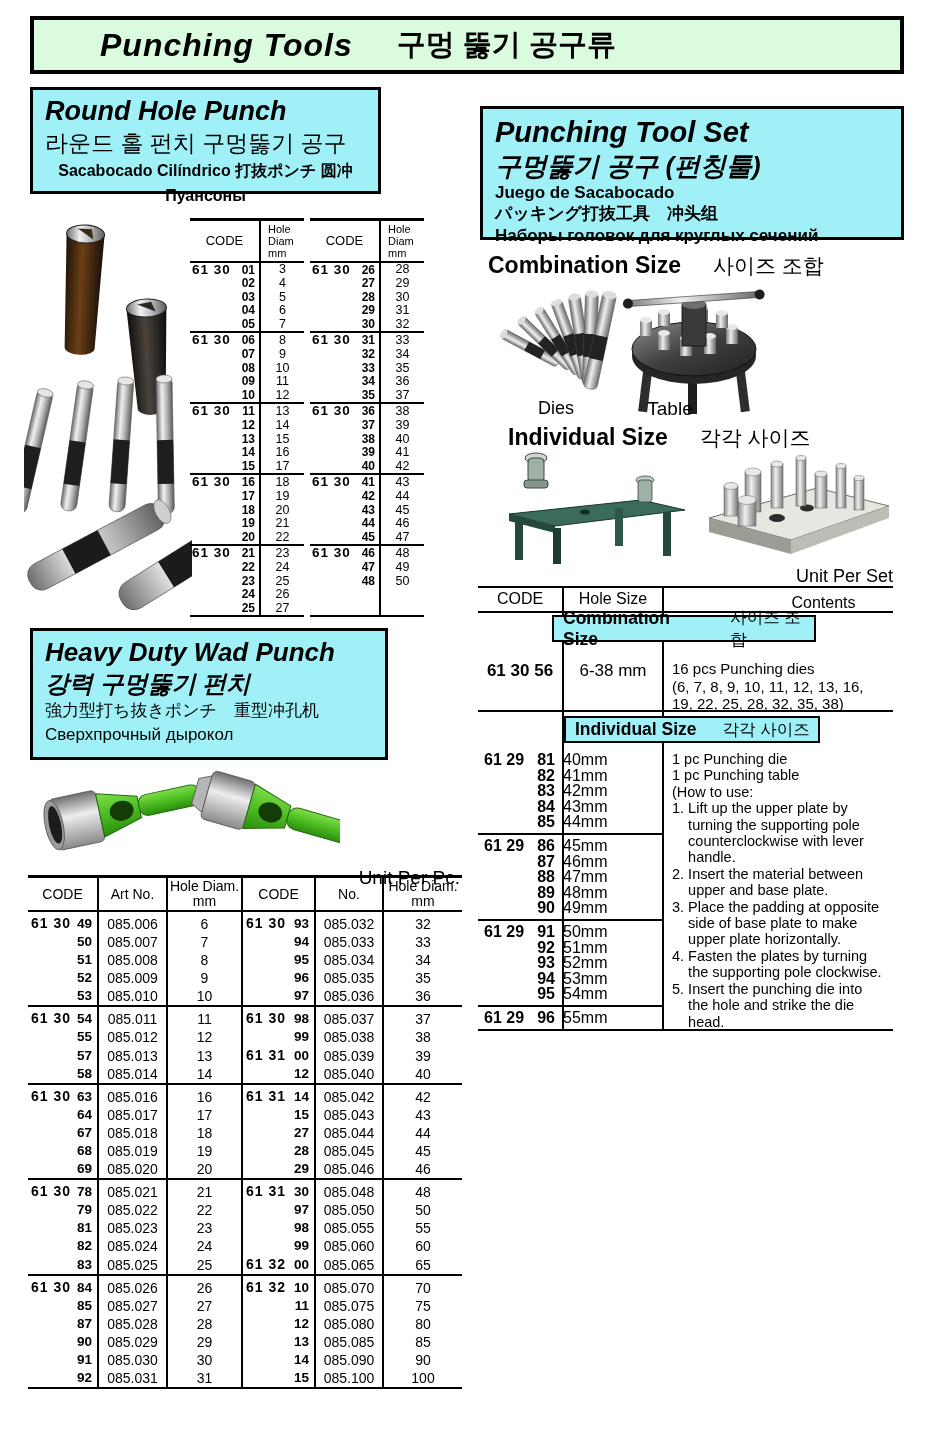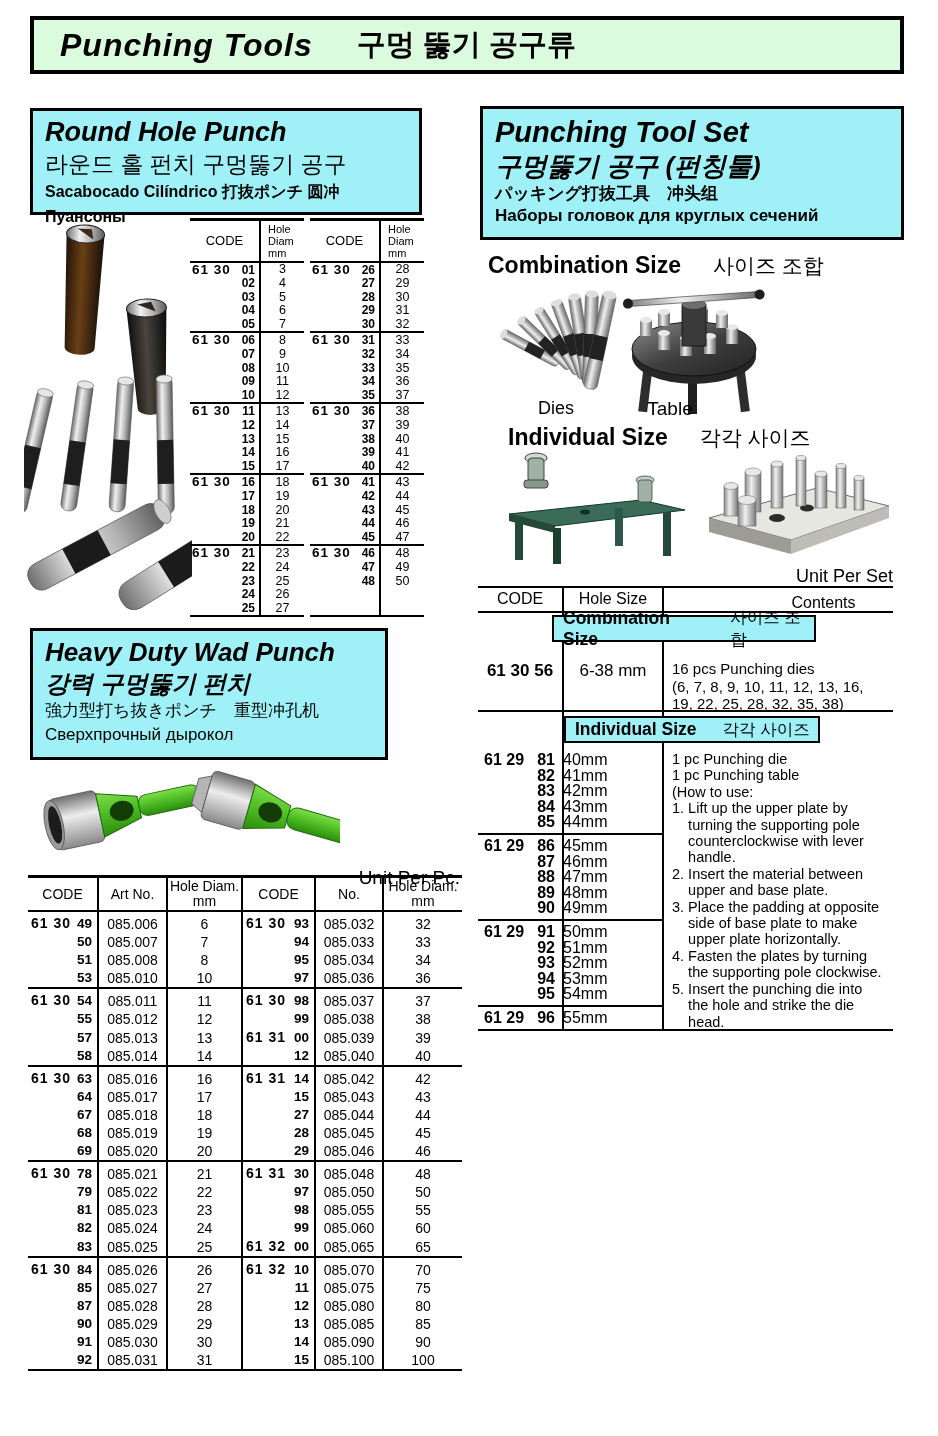--- a/index.html
+++ b/index.html
@@ -2,28 +2,28 @@
 <html style="--header_bg: #dafbdd; --cyan: #9ff1f7; --punch_green: #55c42e;"><head>
 <meta charset="utf-8">
 <style>
   html,body{margin:0;padding:0;background:#fff;}
   #page{position:relative;width:938px;height:1436px;background:#fff;color:#000;
         font-family:"Liberation Sans","DejaVu Sans",sans-serif;overflow:hidden;}
   .abs{position:absolute;}
   
   #hdr{left:30px;top:16px;width:874px;height:58px;background:var(--header_bg);
        border:4px solid #000;box-sizing:border-box;display:flex;align-items:center;padding-left:26px;}
-  #hdr .t1{font-size:32px;font-weight:bold;font-style:italic;letter-spacing:1px;}
+  #hdr .t1{font-size:32px;font-weight:bold;font-style:italic;letter-spacing:1px;margin-left:40px;}
   #hdr .t2{font-size:29px;font-weight:bold;margin-left:44px;}
   
   .secbox{background:var(--cyan);border:3px solid #000;box-sizing:border-box;padding:5px 12px;}
-  #rhp-box{left:30px;top:108px;width:392px;height:107px;}
+  #rhp-box{left:30px;top:87px;width:351px;height:107px;}
   #rhp-box .l1{font-size:27px;font-weight:bold;font-style:italic;line-height:33px;}
   #rhp-box .l2{font-size:23px;font-weight:normal;line-height:30px;}
-  #rhp-box .l3{font-size:16px;font-weight:bold;line-height:25px;}
+  #rhp-box .l3{font-size:16px;font-weight:bold;line-height:25px;text-align:center;}
   #hdw-box{left:30px;top:628px;width:358px;height:132px;}
   #hdw-box .l1{font-size:26px;font-weight:bold;font-style:italic;line-height:32px;}
   #hdw-box .l2{font-size:24px;font-weight:bold;font-style:italic;line-height:31px;}
   #hdw-box .l3{font-size:17px;line-height:22px;}
   #hdw-box .l4{font-size:17px;line-height:24px;}
   #hdw-box .l5{font-size:17px;line-height:23px;}
   #pts-box{left:480px;top:106px;width:424px;height:134px;}
   #pts-box .l1{font-size:29px;font-weight:bold;font-style:italic;line-height:36px;}
   #pts-box .l2{font-size:26px;font-weight:bold;font-style:italic;line-height:33px;}
   #pts-box .l3{font-size:17px;font-weight:bold;line-height:20px;}
@@ -805,20 +805,38 @@
                 <span class="sfx">95</span>
               </div>
             </td>
             <td>085.034</td>
             <td>34</td>
           </tr>
           <tr>
             <td class="code">
               <div class="cc">
                 <span class="pfx"></span>
+                <span class="sfx">52</span>
+              </div>
+            </td>
+            <td>085.009</td>
+            <td>9</td>
+            <td class="code">
+              <div class="cc">
+                <span class="pfx"></span>
+                <span class="sfx">96</span>
+              </div>
+            </td>
+            <td>085.035</td>
+            <td>35</td>
+          </tr>
+          <tr>
+            <td class="code">
+              <div class="cc">
+                <span class="pfx"></span>
                 <span class="sfx">53</span>
               </div>
             </td>
             <td>085.010</td>
             <td>10</td>
             <td class="code">
               <div class="cc">
                 <span class="pfx"></span>
                 <span class="sfx">97</span>
               </div>
@@ -1194,20 +1212,21 @@
             <td>085.100</td>
             <td>100</td>
           </tr>
         </tbody>
       </table>
     </div>
 
   <div id="pts-box" class="abs secbox">
     <div class="l1">Punching Tool Set</div>
     <div class="l2">구멍뚫기 공구 (펀칭툴)</div>
+    <div class="l3">Juego de Sacabocado</div>
     <div class="l4">パッキング打抜工具　冲头组</div>
     <div class="l5">Наборы головок для круглых сечений</div>
   </div>
 
   <div id="comb-heading" class="abs sizehead">
     <span class="en">Combination Size</span>
     <span class="ko">사이즈 조합</span>
   </div>
 
   <div class="abs" style="left:486px;top:283px;">

